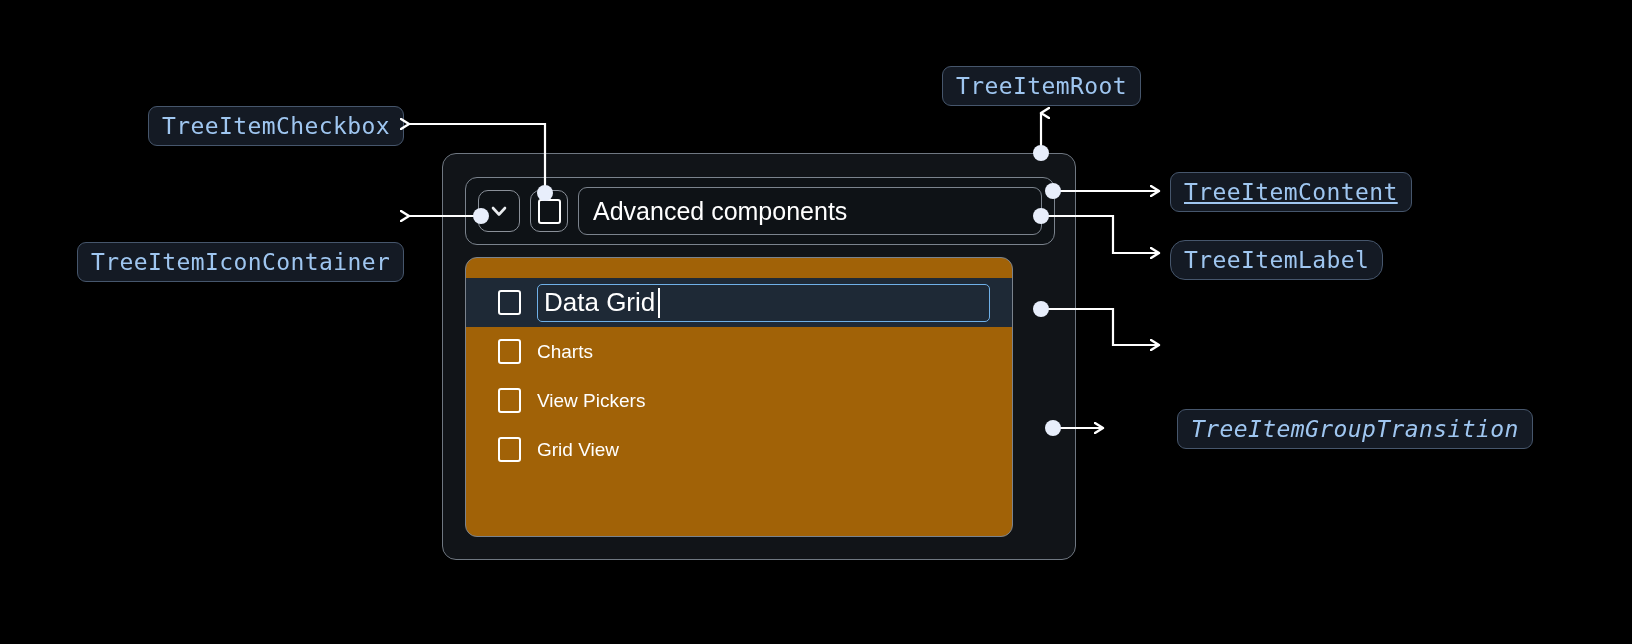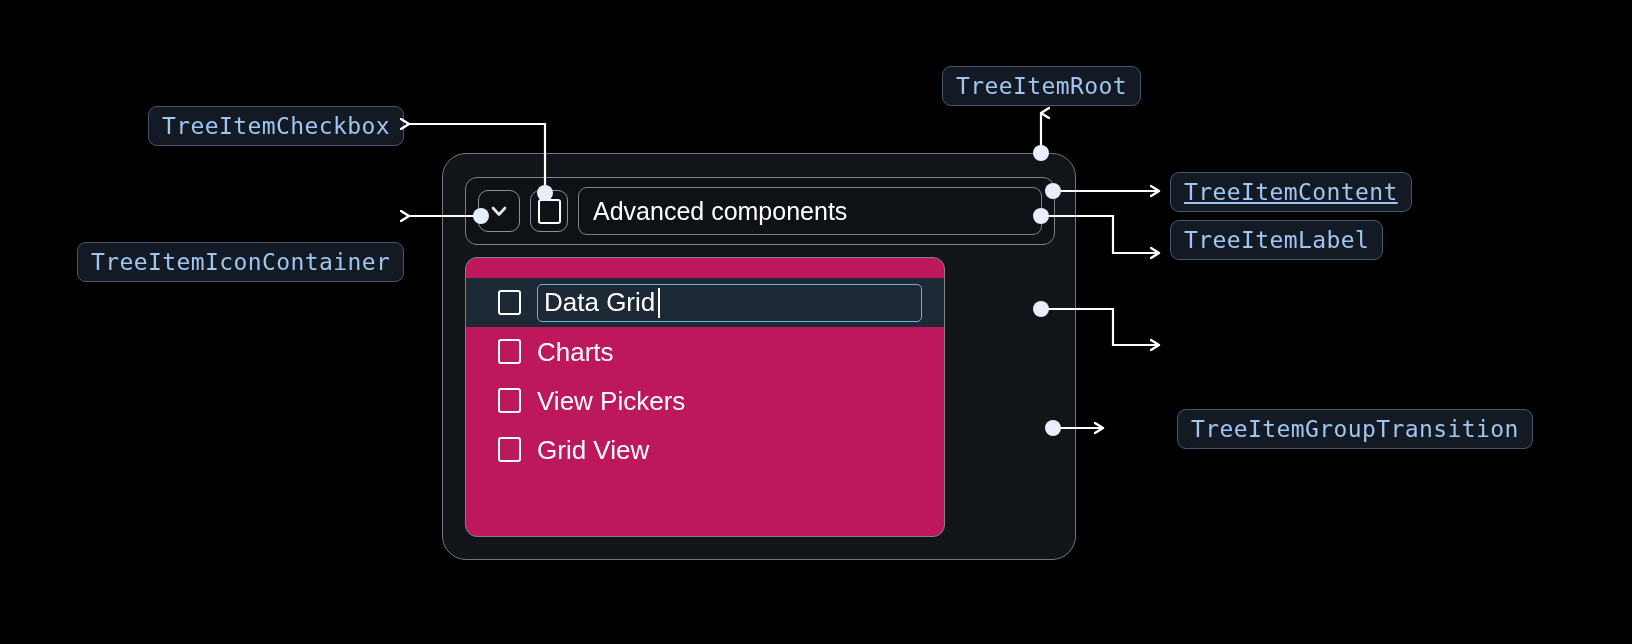--- a/index.html
+++ b/index.html
@@ -48,21 +48,21 @@
 
   
   #tree-root {
     position: absolute;
     left: 442px;
     top: 153px;
     width: 634px;
     height: 407px;
     background: #111418;
     border: 1px solid #6f7781;
-    border-radius: 24px;
+    border-radius: 14px;
   }
 
   #tree-content {
     position: absolute;
     left: 22px;
     top: 23px;
     width: 590px;
     height: 68px;
     background: #0e1216;
     border: 1px solid #7b838d;
@@ -111,23 +111,23 @@
     align-items: center;
     padding-left: 14px;
     color: #ffffff;
     font-size: 25px;
   }
 
   #group-transition {
     position: absolute;
     left: 22px;
     top: 103px;
-    width: 480px;
+    width: 548px;
     height: 280px;
-    background: #be185d;
+    background: #a16207;
     border: 1px solid #7b838d;
     border-radius: 12px;
     padding-top: 20px;
   }
 
   .tree-item {
     position: relative;
     height: 49px;
     display: flex;
     align-items: center;
@@ -138,21 +138,21 @@
 
   .item-cb {
     width: 23px;
     height: 25px;
     flex: 0 0 23px;
     border: 2.5px solid #ffffff;
     border-radius: 3px;
   }
   .item-label {
     color: #ffffff;
-    font-size: 26px;
+    font-size: 19px;
     line-height: 1;
   }
   .item-input {
     flex: 1 1 auto;
     margin-right: 22px;
     height: 38px;
     background: transparent;
     border: 1.5px solid #6fb0e8;
     border-radius: 5px;
     display: flex;
@@ -185,26 +185,26 @@
   </div>
 
   <div class="tag" style="left:942px; top:66px;">
     <span>TreeItemRoot</span>
   </div>
 
   <div class="tag" style="left:1170px; top:172px;text-decoration:underline;">
     <span>TreeItemContent</span>
   </div>
 
-  <div class="tag" style="left:1170px; top:220px;">
+  <div class="tag" style="left:1170px; top:240px;border-radius:15px;">
     <span>TreeItemLabel</span>
   </div>
 
 
-  <div class="tag" style="left:1177px; top:409px;">
+  <div class="tag" style="left:1177px; top:409px;font-style:italic;">
     <span>TreeItemGroupTransition</span>
   </div>
 
   <div id="tree-root">
 
     <div id="tree-content">
 
       <div class="icon-container">
         <span>
           <svg width="26" height="26" viewBox="0 0 26 26">

